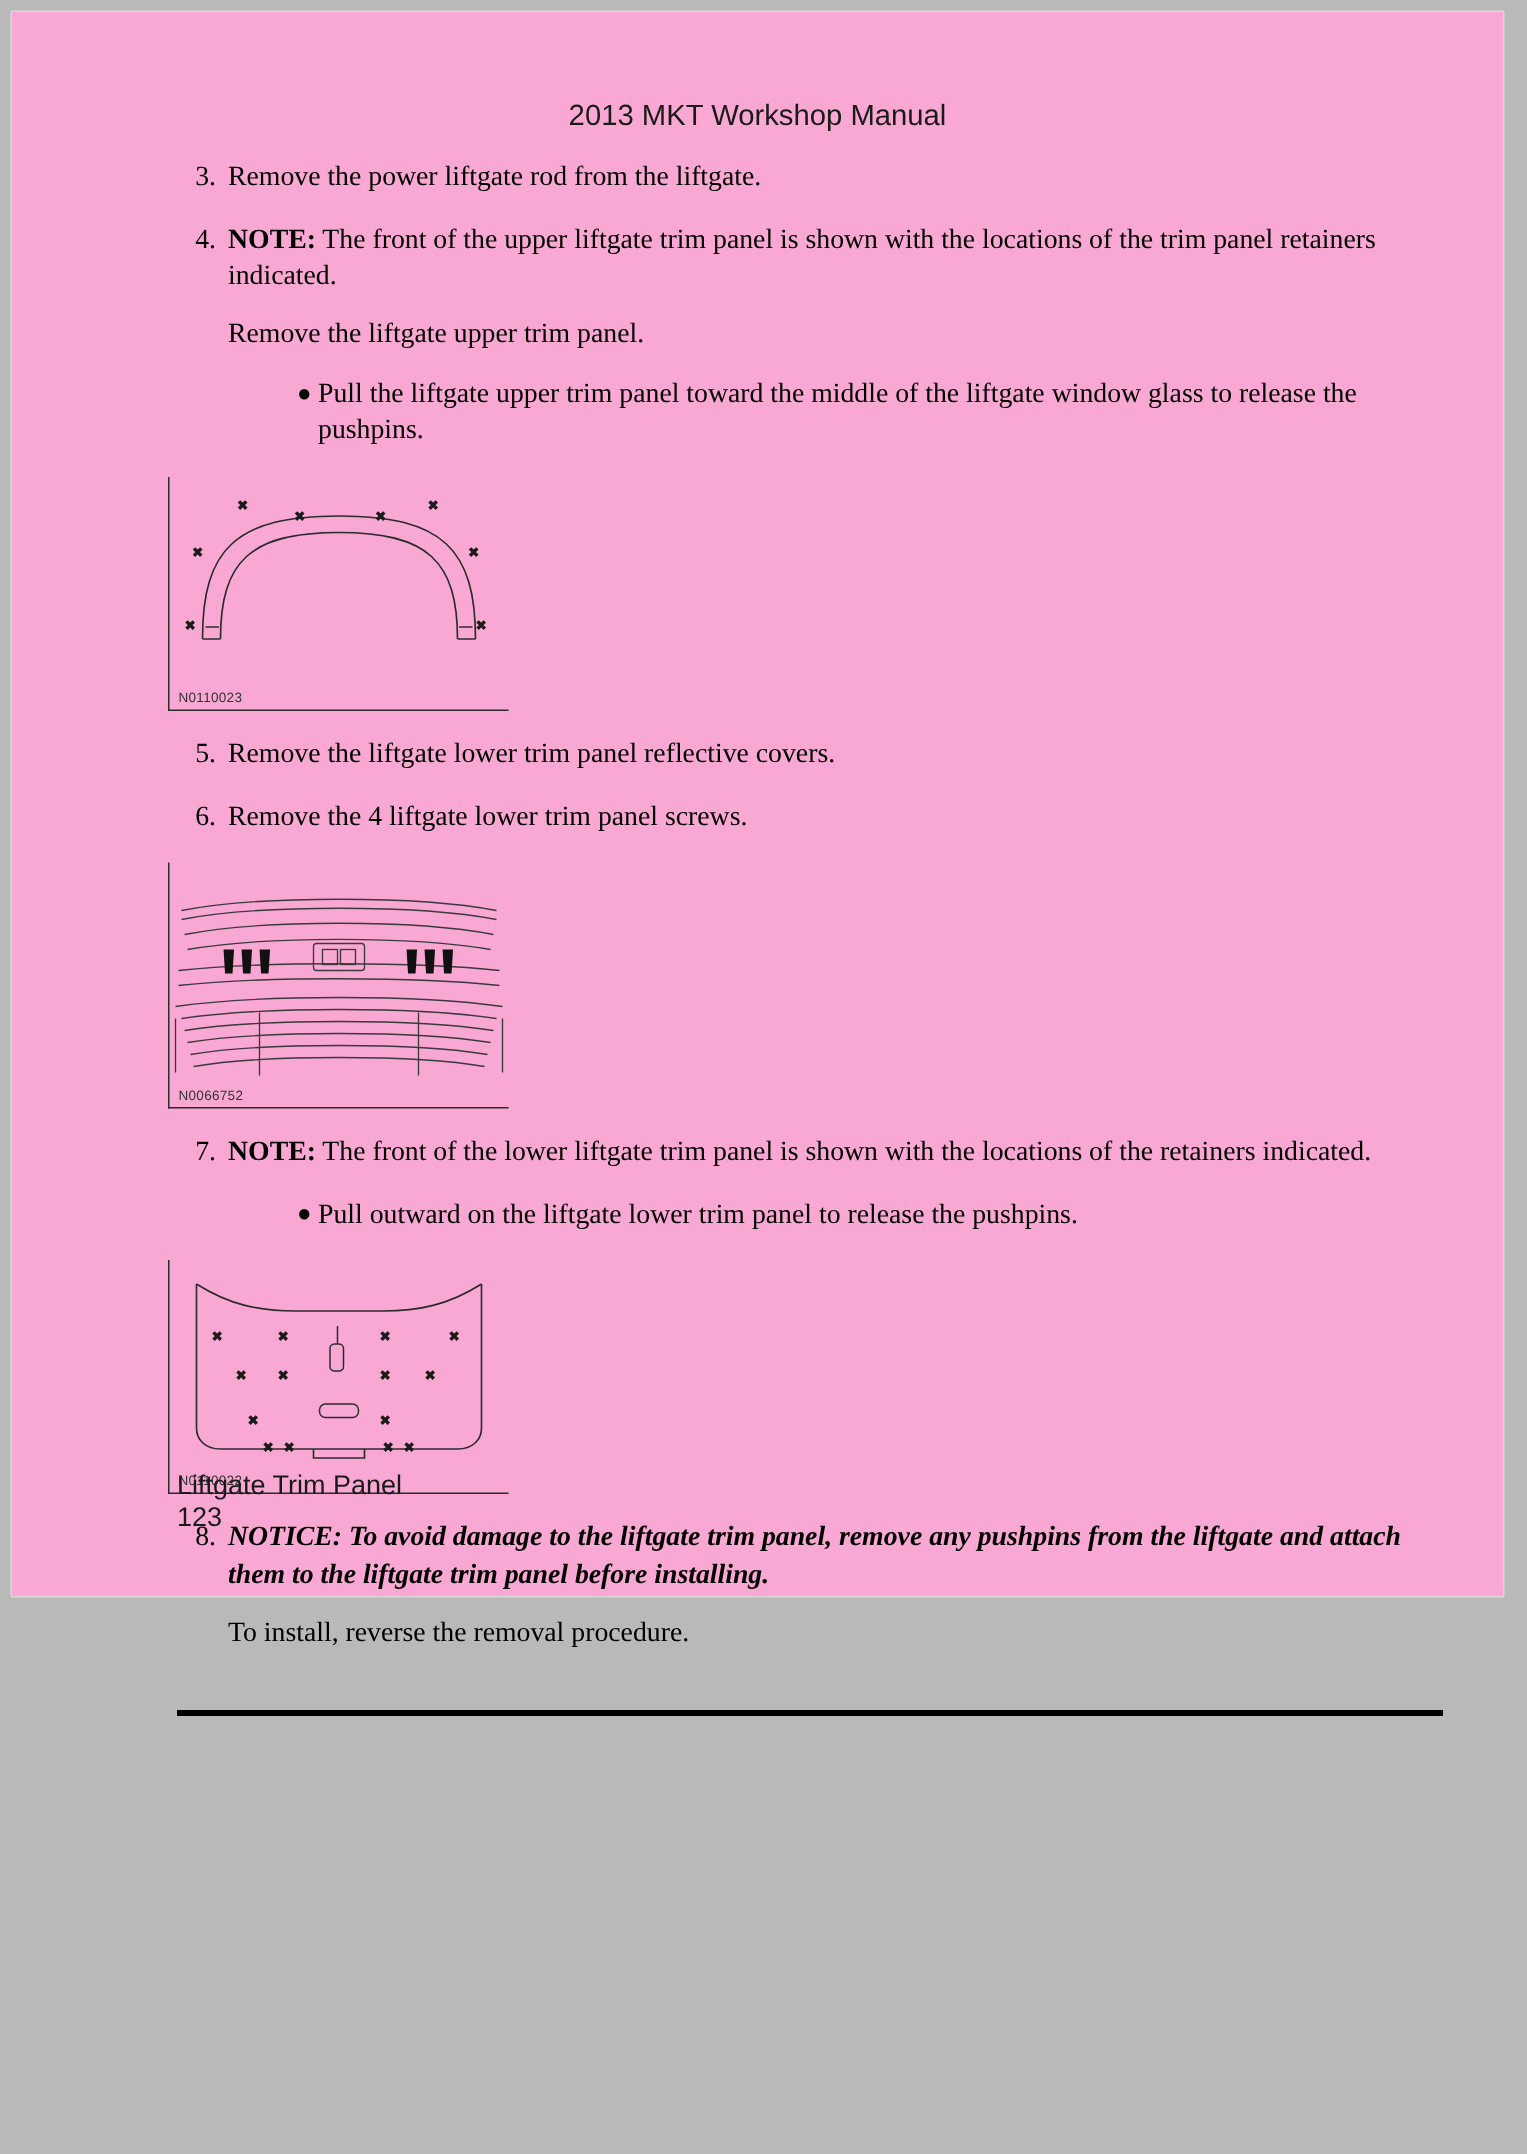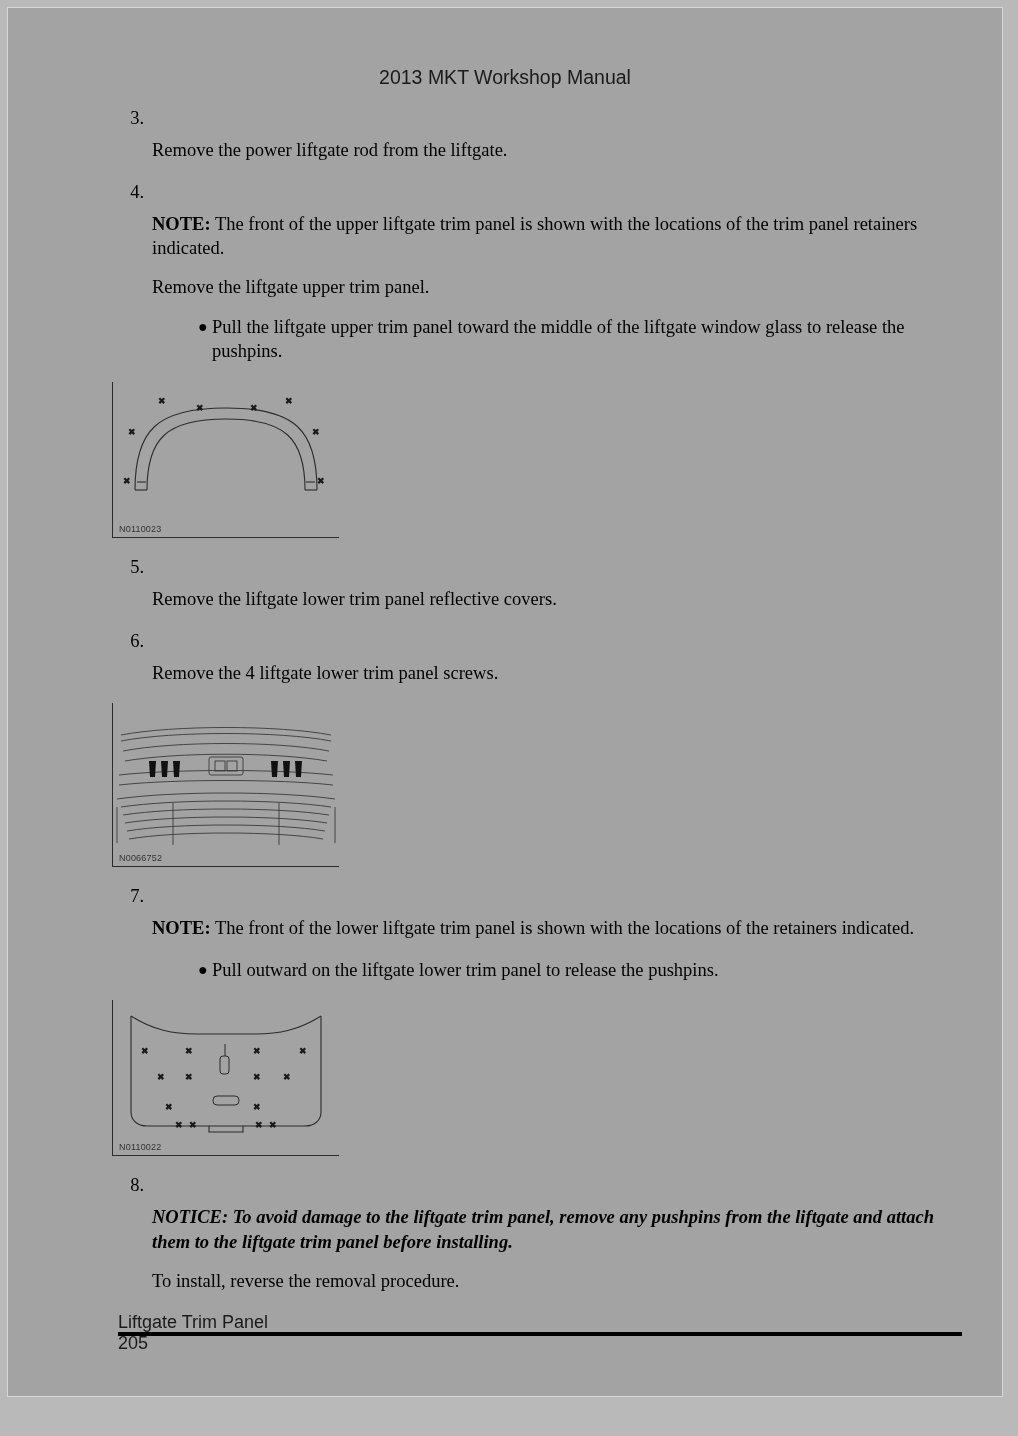--- a/index.html
+++ b/index.html
@@ -11,22 +11,22 @@
     width: 1018px;
     height: 1436px;
     font-family: "Liberation Serif", serif;
     overflow: hidden;
   }
   .page {
     position: absolute;
     left: 8px;
     top: 8px;
     width: 994px;
-    height: 1388px;
-    background: #a3a3a3;
+    height: 1056px;
+    background: #f9a8d4;
     box-shadow: 0 0 0 1px #d8d8d8;
   }
   .page-header {
     text-align: center;
     font-family: "Liberation Sans", sans-serif;
     font-size: 19.5px;
     color: #1a1a1a;
     margin-top: 58px;
   }
   .content {
@@ -41,21 +41,20 @@
     margin-top: 17px;
   }
   .step .num {
     width: 26px;
     flex: 0 0 26px;
     text-align: right;
     padding-right: 8px;
   }
   .step .txt {
     flex: 1;
-    margin-top: 32px;
   }
   .section-head {
     font-weight: bold;
     font-size: 18.5px;
     margin-top: 26px;
     margin-left: -45px;
   }
   .sub-para {
     font-size: 18.5px;
     margin-top: 16px;
@@ -271,16 +270,16 @@
       <div class="txt"><i class="notice">NOTICE:</i><span class="bold-run"> To avoid damage to the liftgate trim panel, remove any pushpins from the liftgate and attach them to the liftgate trim panel before installing.</span></div>
     </div>
 
     <div class="sub-para">To install, reverse the removal procedure.</div>
 
     <div class="rule"></div>
   </div>
 
   <div class="footer">
     <div>Liftgate Trim Panel</div>
-    <div>205</div>
+    <div>123</div>
   </div>
 
 </div>
 
 </body></html>

